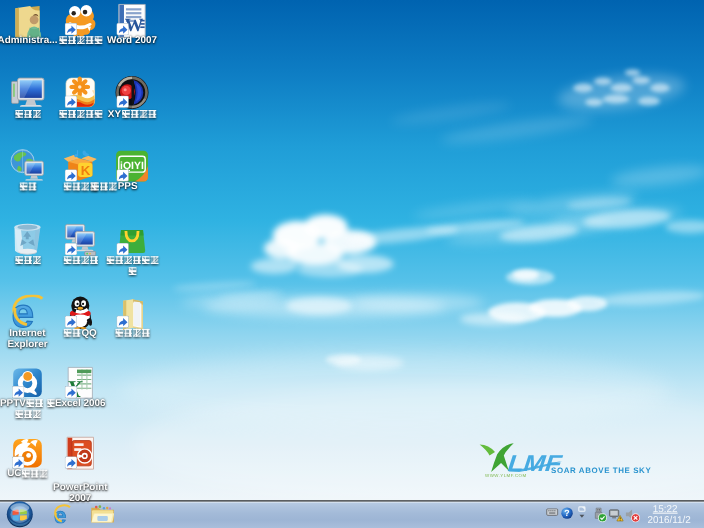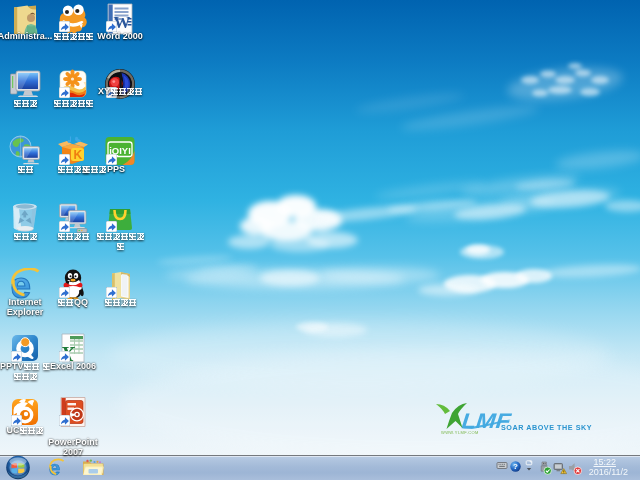--- a/index.html
+++ b/index.html
@@ -275,21 +275,21 @@
  <text x="9.5" y="25" font-family="Liberation Serif" font-weight="bold" font-size="17" fill="#29569b">W</text>
  <g fill="#29569b">
         <rect x="23.5" y="15" width="4" height="1.5"></rect>
         <rect x="23.5" y="18" width="4" height="1.5"></rect>
         <rect x="23.5" y="21" width="4" height="1.5"></rect>
       </g>
 </svg>
 <svg class="sc" style="left:106px;top:21px;position:absolute" viewBox="0 0 10 10" width="11" height="11">
       <use href="#sca"></use>
     </svg>
-<div class="lbl" style="left:92px;top:31px">Word 2000</div>
+<div class="lbl" style="left:92px;top:31px">Word 2007</div>
 
 <svg class="icon" style="left:9px;top:68px" viewBox="0 0 32 32">
  <rect x="1.5" y="6" width="6.5" height="20" rx="1" fill="#c7ccd3"></rect>
  <rect x="1.5" y="6" width="6.5" height="20" rx="1" fill="none" stroke="#8f959c" stroke-width=".7"></rect>
  <rect x="3.2" y="8" width="1" height="12" fill="#5fc843"></rect>
  <rect x="7" y="3" width="24" height="20" rx="2" fill="#dfe3e8"></rect>
  <rect x="7" y="3" width="24" height="20" rx="2" fill="none" stroke="#9aa0a8" stroke-width=".8"></rect>
  <rect x="9" y="5" width="20" height="16" fill="url(#scr)"></rect>
  <path d="M9 5 l12 0 l-8 16 l-4 0 z" fill="#fff" opacity=".18"></path>
  <path d="M15.5 23 l7 0 l1.5 4.5 l-10 0 z" fill="#c2c8cf"></path>
@@ -333,21 +333,21 @@
  <path d="M17 4.8 a11.4 11.4 0 0 1 0 22.4 q2.4 -5.4 2.4 -11.2 q0 -5.8 -2.4 -11.2 z" fill="#1a34b0"></path>
  <path d="M19.5 7.5 a9.6 9.6 0 0 1 0 17 q1.6 -4.2 1.6 -8.5 q0 -4.3 -1.6 -8.5 z" fill="#3050e0" opacity=".8"></path>
  <circle cx="11.8" cy="15.5" r="6.8" fill="#c81515"></circle>
  <circle cx="10.8" cy="14.2" r="4.2" fill="#f04040"></circle>
  <circle cx="9.8" cy="13.6" r="1.4" fill="#ff9090"></circle>
  <rect x="15.6" y="5.2" width="2.2" height="21.6" fill="#111318"></rect>
 </svg>
 <svg class="sc" style="left:106px;top:87px;position:absolute" viewBox="0 0 10 10" width="11" height="11">
       <use href="#sca"></use>
     </svg>
-<div class="lbl" style="left:92px;top:86px">XY<span class="cjw"><i class="cj"></i><i class="cj"></i><i class="cj"></i><i class="cj"></i></span></div>
+<div class="lbl" style="left:92px;top:98px">XY<span class="cjw"><i class="cj"></i><i class="cj"></i><i class="cj"></i><i class="cj"></i></span></div>
 
 <svg class="icon" style="left:9px;top:135px" viewBox="0 0 32 32">
  <circle cx="11.5" cy="11.5" r="10.5" fill="#3c96d8"></circle>
  <path d="M4 6.5 q4.5 -4.5 9 -3 q3 1.2 1 3.2 q-4.5 1 -4.5 4.3 q-3 2.2 -5.5 -1 q-1 -2 0 -3.5 z M15.5 9.5 q5.5 -1 6.5 3.2 q0.5 3.2 -3.2 4.3 q-4.3 0 -4.3 -3.2 q0 -3.2 1 -4.3 z M7.5 16 q3.2 0 3.2 3.2 q0 2.2 -2.2 2.2 q-3.2 -1 -1 -5.4 z" fill="#67c24f"></path>
  <circle cx="11.5" cy="11.5" r="10.5" fill="none" stroke="#bfe0f2" stroke-width=".8" opacity=".8"></circle>
  <path d="M1.5 9 a10.5 10.5 0 0 1 20 0 M1.5 14 a10.5 10.5 0 0 0 20 0 M11.5 1 l0 21" stroke="#9fd0ea" stroke-width=".6" fill="none" opacity=".7"></path>
  <rect x="13.5" y="11.5" width="17" height="13" rx="1.6" fill="#dfe3e8" stroke="#9aa0a8" stroke-width=".7"></rect>
  <rect x="15.2" y="13.2" width="13.6" height="9.6" fill="url(#scr)"></rect>
  <path d="M15.2 13.2 l8 0 l-5.5 9.6 l-2.5 0 z" fill="#fff" opacity=".18"></path>
  <path d="M19.5 24.5 l5 0 l1 3 l-7 0 z" fill="#c2c8cf"></path>

